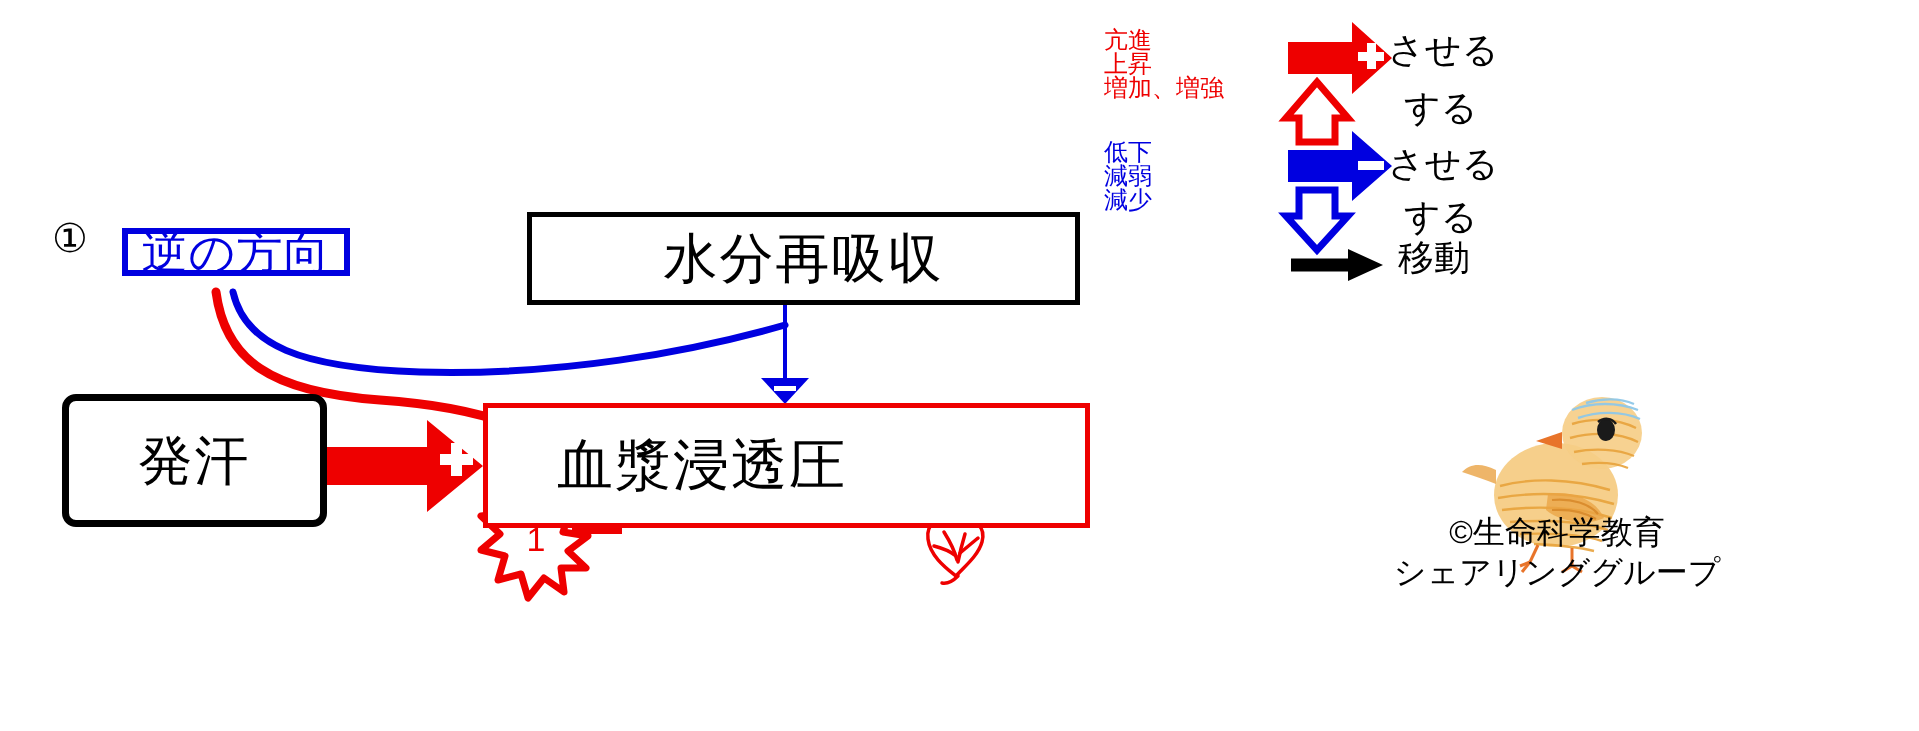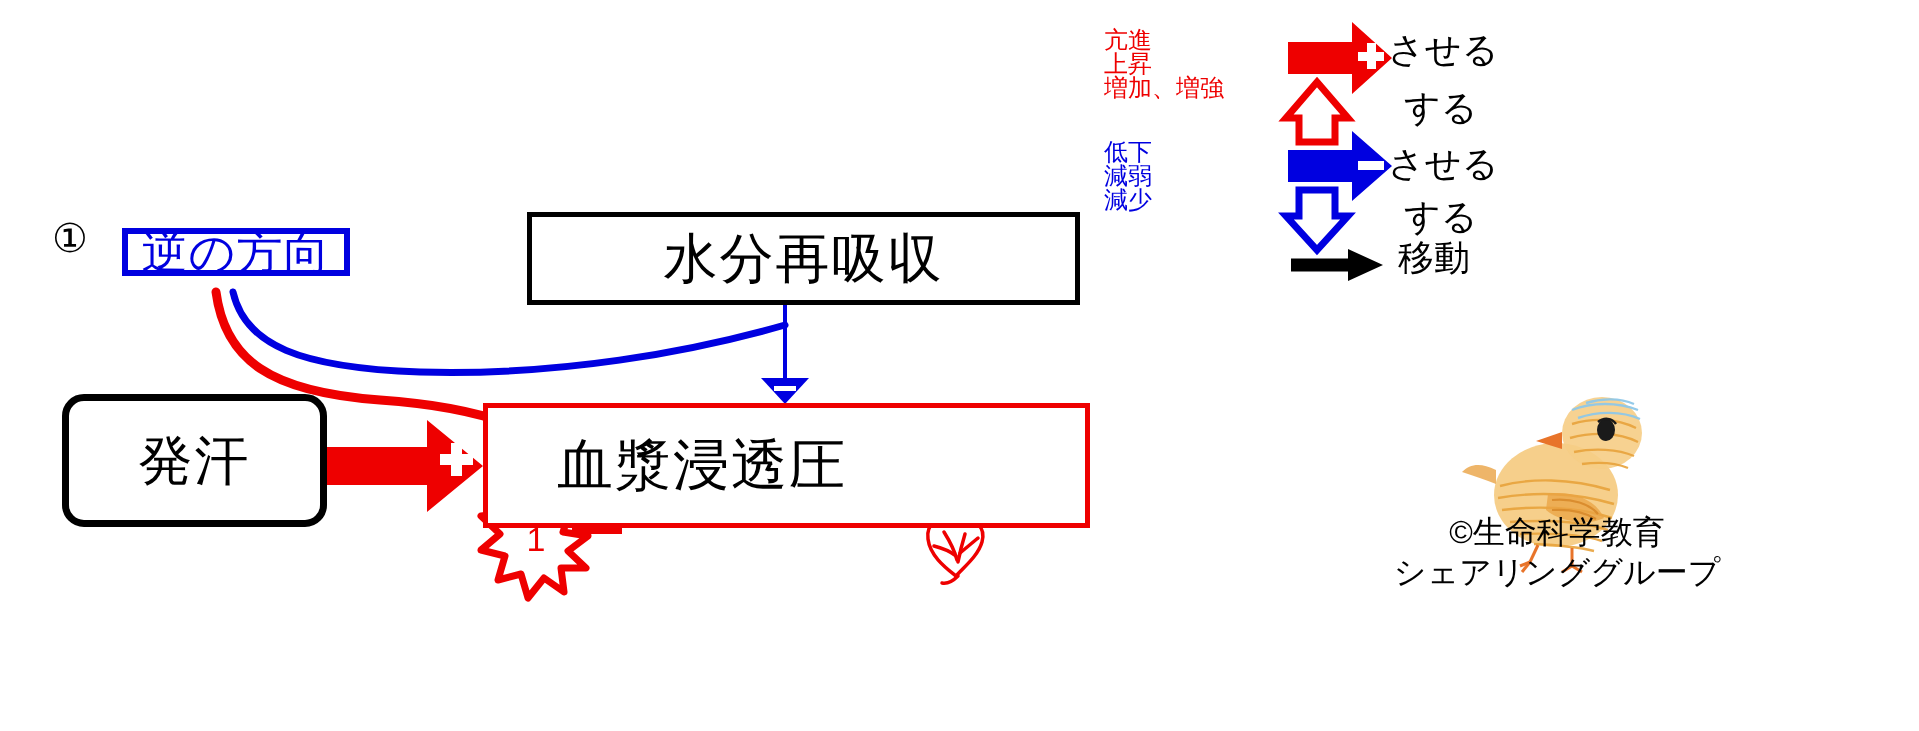--- a/index.html
+++ b/index.html
@@ -43,21 +43,21 @@
     left: 507px; top: 212px; width: 553px; height: 93px;
     border: 5px solid #000000;
     color: #000000;
     font-size: 54px;
     letter-spacing: 2px;
     margin-left: 20px;
   }
   #box-sweating {
     left: 62px; top: 394px; width: 265px; height: 133px;
     border: 7px solid #000000;
-    border-radius: 22px;
+    border-radius: 14px;
     color: #000000;
     font-size: 54px;
     letter-spacing: 2px;
   }
   #box-plasma-osmolality {
     left: 483px; top: 403px; width: 607px; height: 125px;
     border: 5px solid #ee0000;
     color: #000000;
     font-size: 56px;
     letter-spacing: 2px;

